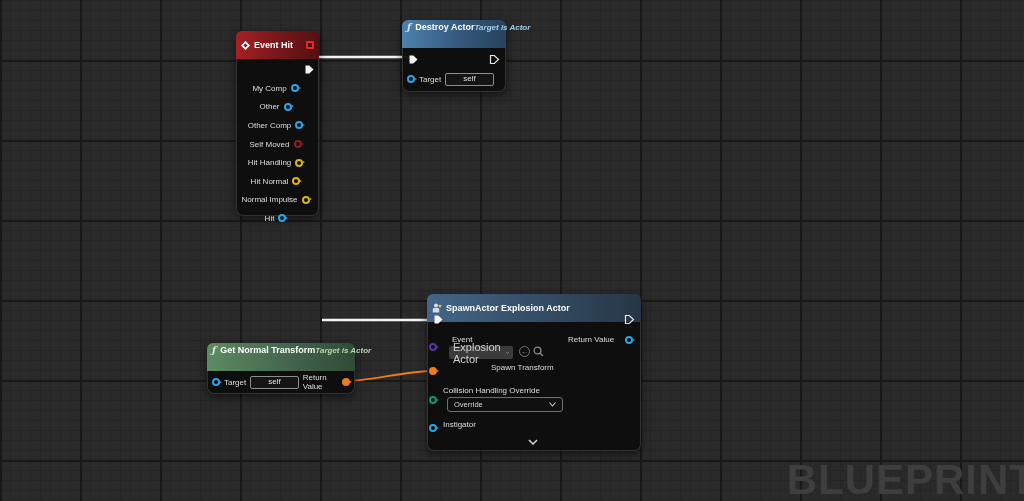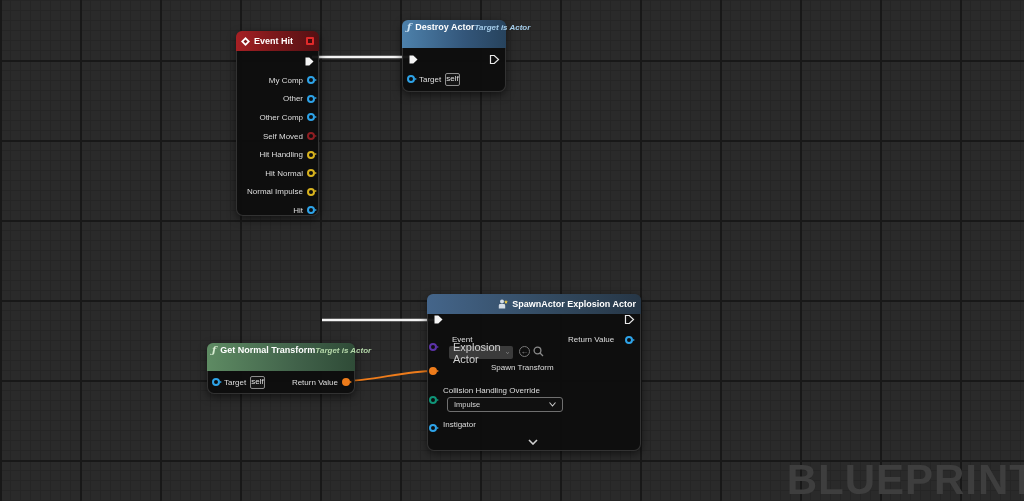--- a/index.html
+++ b/index.html
@@ -19,52 +19,52 @@
   #wires path{pointer-events:stroke;}
   .node{
     position:absolute;z-index:6;
     background:rgba(13,13,13,0.95);
     border-radius:7px;
     box-shadow:inset 0 0 0 1px rgba(135,135,135,0.30), 0 3px 9px rgba(0,0,0,0.55);
   }
   .hdr{
     border-radius:6px 6px 0 0;
     display:flex;align-items:center;gap:4px;
-    padding:0 5px;height:20px;
+    padding:0 5px;height:28px;
     color:#fff;font-size:9px;font-weight:bold;white-space:nowrap;
   }
   .hdr.two{height:26px;align-items:flex-start;padding-top:2px;}
   .hdr .titles{display:flex;flex-direction:row;line-height:11px;}
   .hdr .sub{font-size:8px;font-weight:bold;font-style:italic;}
   .hdr-event{background:linear-gradient(90deg,#a62024 0%,#7c181b 45%,#541013 100%);}
   .hdr-func{background:linear-gradient(90deg,#4d81ab 0%,#33567a 60%,#27435d 100%);}
   .hdr-pure{background:linear-gradient(90deg,#5e8b63 0%,#41624a 60%,#2f4b37 100%);}
-  .hdr-spawn{background:linear-gradient(90deg,#44658a 0%,#32495f 60%,#263646 100%);justify-content:flex-end;}
+  .hdr-spawn{background:linear-gradient(90deg,#44658a 0%,#32495f 60%,#263646 100%);}
   .sub-blue{color:#a5cdea;}
   .sub-green{color:#b3d6a8;}
   .ficon{font-style:italic;font-family:"DejaVu Serif",serif;font-weight:bold;font-size:10px;line-height:10px;}
   .ficon-blue{color:#cfe5f5;}
   .ficon-green{color:#d8ecd2;}
   .delegate{margin-left:auto;width:8px;height:8px;box-sizing:border-box;border:2px solid #e02a2a;background:#420d0f;border-radius:1px;}
   .row{display:flex;align-items:center;font-size:8px;color:#dedede;}
   .pin{display:inline-block;width:8px;height:8px;border-radius:50%;
        border:2px solid var(--c);box-sizing:border-box;position:relative;flex:0 0 8px;}
   .pin::after{content:"";position:absolute;left:6px;top:0.5px;
        border-top:1.5px solid transparent;border-bottom:1.5px solid transparent;
        border-left:2.5px solid var(--c);}
   .pin.filled{background:var(--c);}
   .c-blue{--c:#2ea3e8;} .c-red{--c:#8f1e22;} .c-gold{--c:#d9b31e;}
   .c-orange{--c:#ee7c1b;} .c-purple{--c:#5c32a8;} .c-teal{--c:#0f9478;}
   .valbox{background:#151515;border:1px solid #8d8d8d;border-radius:2px;
-       color:#e0e0e0;font-size:8px;line-height:10px;padding:0 0;height:11px;}
+       color:#e0e0e0;font-size:8px;line-height:10px;padding:0 17px;height:11px;}
   .exec{flex:0 0 auto;line-height:0;}
   
   #event-hit{left:236px;top:31px;width:83px;height:185px;}
   #event-hit .exec-row{height:20px;justify-content:flex-end;padding-right:4px;}
-  #event-hit .pin-row{height:18.6px;justify-content:flex-end;gap:4px;padding-right:4px;}
+  #event-hit .pin-row{height:18.6px;justify-content:center;gap:4px;padding-right:4px;}
   
   #destroy-actor{left:402px;top:20px;width:104px;height:72px;}
   #destroy-actor .exec-row{height:22px;justify-content:space-between;padding:0 6px;}
   #destroy-actor .target-row{height:18px;gap:4px;padding-left:5px;}
   
   #event-destroyed{left:237px;top:294px;width:97px;height:40px;}
   #event-destroyed .exec-row{height:22px;justify-content:flex-end;padding-right:5px;}
   
   #get-actor-transform{left:207px;top:343px;width:148px;height:51px;}
   #get-actor-transform .body-row{height:22px;justify-content:space-between;padding:0 5px;gap:4px;}
@@ -230,21 +230,21 @@
           <line x1="7" y1="7" x2="10" y2="10" stroke="#8a8a8a" stroke-width="1.3"></line>
         </svg>
     </span>
     <span class="abs label8" style="left:141px;top:41px;">Return Value</span>
     <span class="abs pin c-blue" style="left:198px;top:42px;"></span>
     <span class="abs pin c-orange filled" style="left:2px;top:73px;"></span>
     <span class="abs label8" style="left:16px;top:69px;margin-left:48px;">Spawn Transform</span>
     <span class="abs label8" style="left:16px;top:92px;">Collision Handling Override</span>
     <span class="abs pin c-teal" style="left:2px;top:102px;"></span>
     <span class="abs ddl2" style="left:20px;top:103px;width:116px;">
-      <span>Impulse</span>
+      <span>Override</span>
       <svg width="7" height="5" viewBox="0 0 7 5">
           <polyline points="0.5,0.5 3.5,4 6.5,0.5" fill="none" stroke="#ccc" stroke-width="1.1"></polyline>
         </svg>
     </span>
     <span class="abs pin c-blue" style="left:2px;top:130px;"></span>
     <span class="abs label8" style="left:16px;top:126px;">Instigator</span>
     <span class="abs" style="left:101px;top:145px;line-height:0;">
       <svg width="10" height="6" viewBox="0 0 10 6">
           <polyline points="1,1 5,5 9,1" fill="none" stroke="#cfcfcf" stroke-width="1.6"></polyline>
         </svg>

